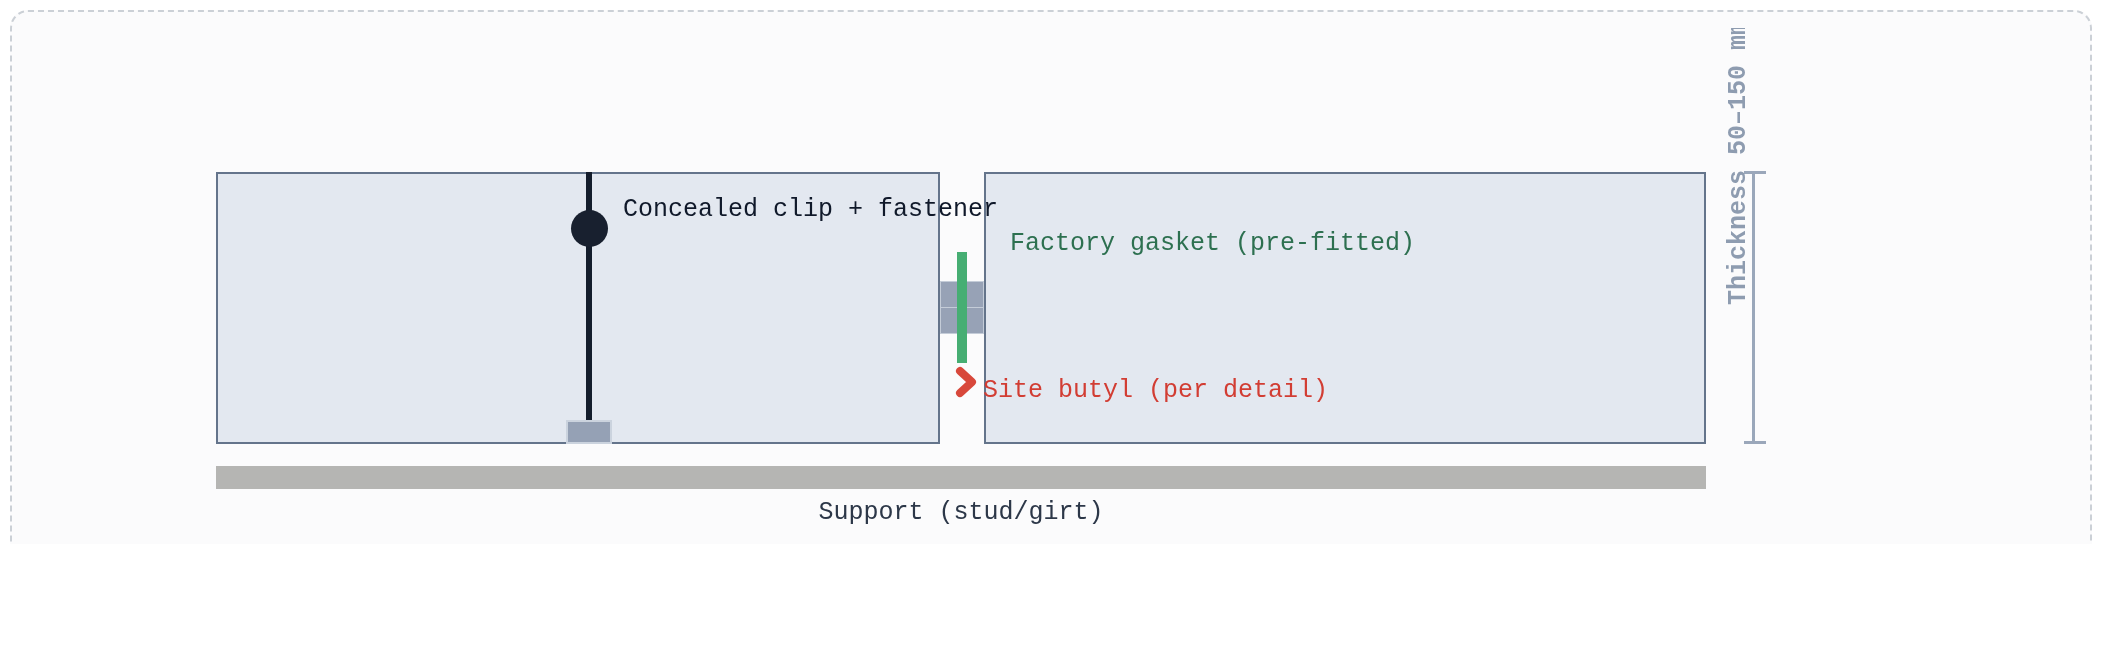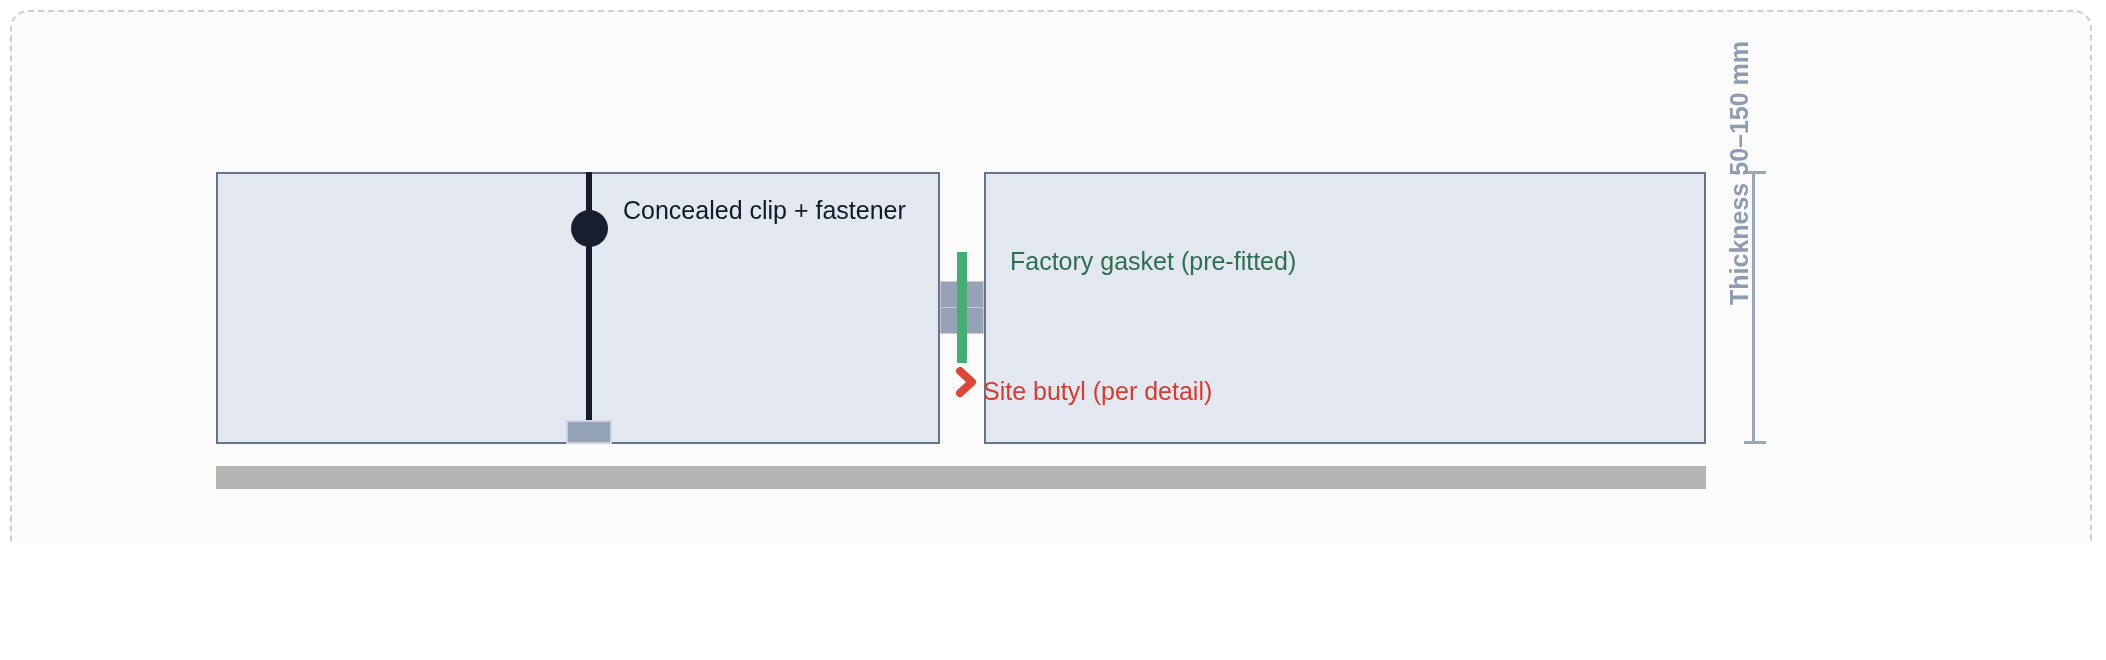--- a/index.html
+++ b/index.html
@@ -1,20 +1,20 @@
 <!DOCTYPE html>
 <html><head>
 <meta charset="utf-8">
 <style>
   html, body { margin: 0; padding: 0; background: #ffffff; }
   .stage {
     position: relative;
     width: 2106px;
     height: 544px;
-    font-family: Liberation Sans, sans-serif;
+    font-family: Liberation Mono, monospace;
     overflow: hidden;
   }
   .frame {
     position: absolute;
     left: 10px; top: 10px;
     width: 2082px; height: 636px;
     border: 2px dashed #cbd0d6;
     border-radius: 18px;
     background: #fbfbfc;
     box-sizing: border-box;
@@ -81,21 +81,21 @@
     left: 955px; top: 366px;
   }
 
   .label {
     position: absolute;
     font-size: 25px;
     line-height: 30px;
     white-space: nowrap;
   }
   .label-concealed { left: 623px;  top: 195px; color: #10192a; }
-  .label-factory   { left: 1010px; top: 246px; color: #2d7050; }
+  .label-factory   { left: 1010px; top: 229px; color: #2d7050; }
   .label-site      { left: 983px; top: 376px; color: #d23d33; }
   .label-support   { left: 216px;  top: 498px; width: 1490px; text-align: center; color: #2c3748; }
 
   .dim-line {
     position: absolute;
     left: 1752px; top: 172px;
     width: 3px; height: 272px;
     background: #9aa7ba;
   }
   .dim-tick {
@@ -146,20 +146,21 @@
 
   <div class="support-bar"></div>
 
   <svg class="chevron" width="24" height="32" viewBox="0 0 24 32">
     <path d="M5 5 L17 16 L5 27" fill="none" stroke="#d8483b" stroke-width="8" stroke-linecap="round" stroke-linejoin="round"></path>
   </svg>
 
   <div class="label label-concealed">Concealed clip + fastener</div>
   <div class="label label-factory">Factory gasket (pre-fitted)</div>
   <div class="label label-site">Site butyl (per detail)</div>
+  <div class="label label-support">Support (stud/girt)</div>
 
   <div class="dim-line"></div>
   <div class="dim-tick dim-tick-top"></div>
   <div class="dim-tick dim-tick-bottom"></div>
 
   <div class="thickness-clip">
     <div class="label-thickness">Thickness 50–150 mm</div>
   </div>
 
 </div>

